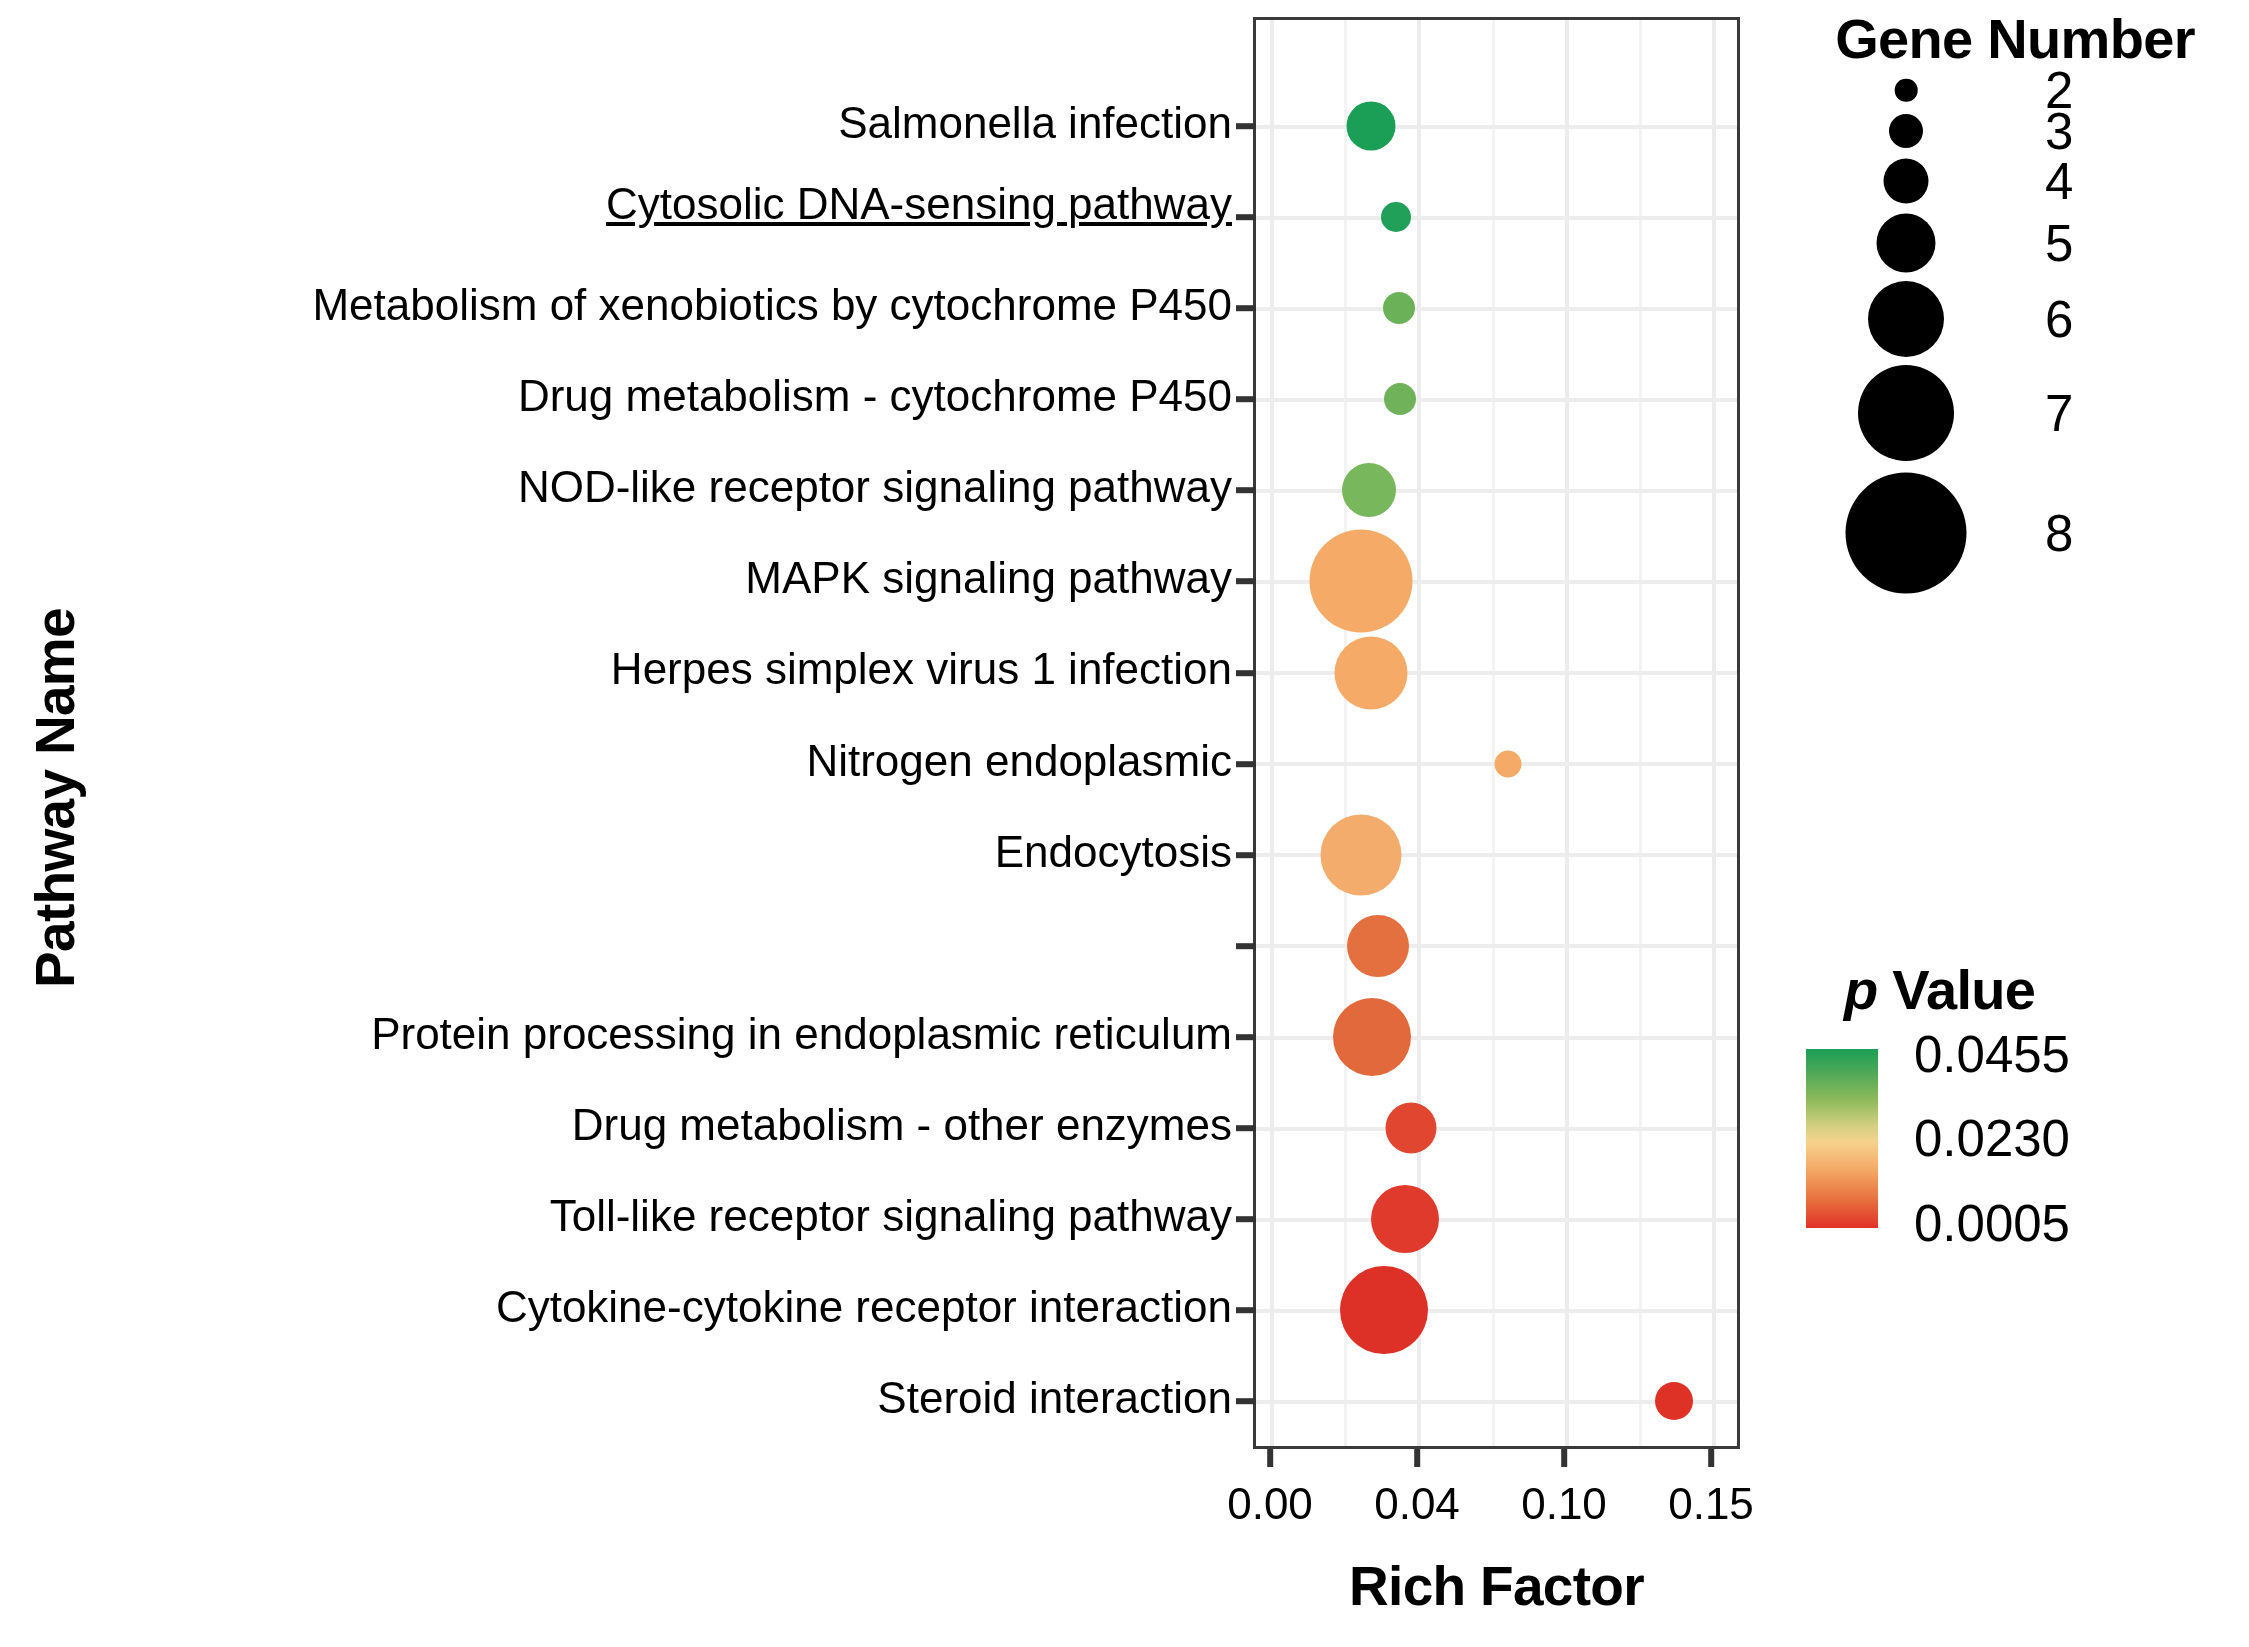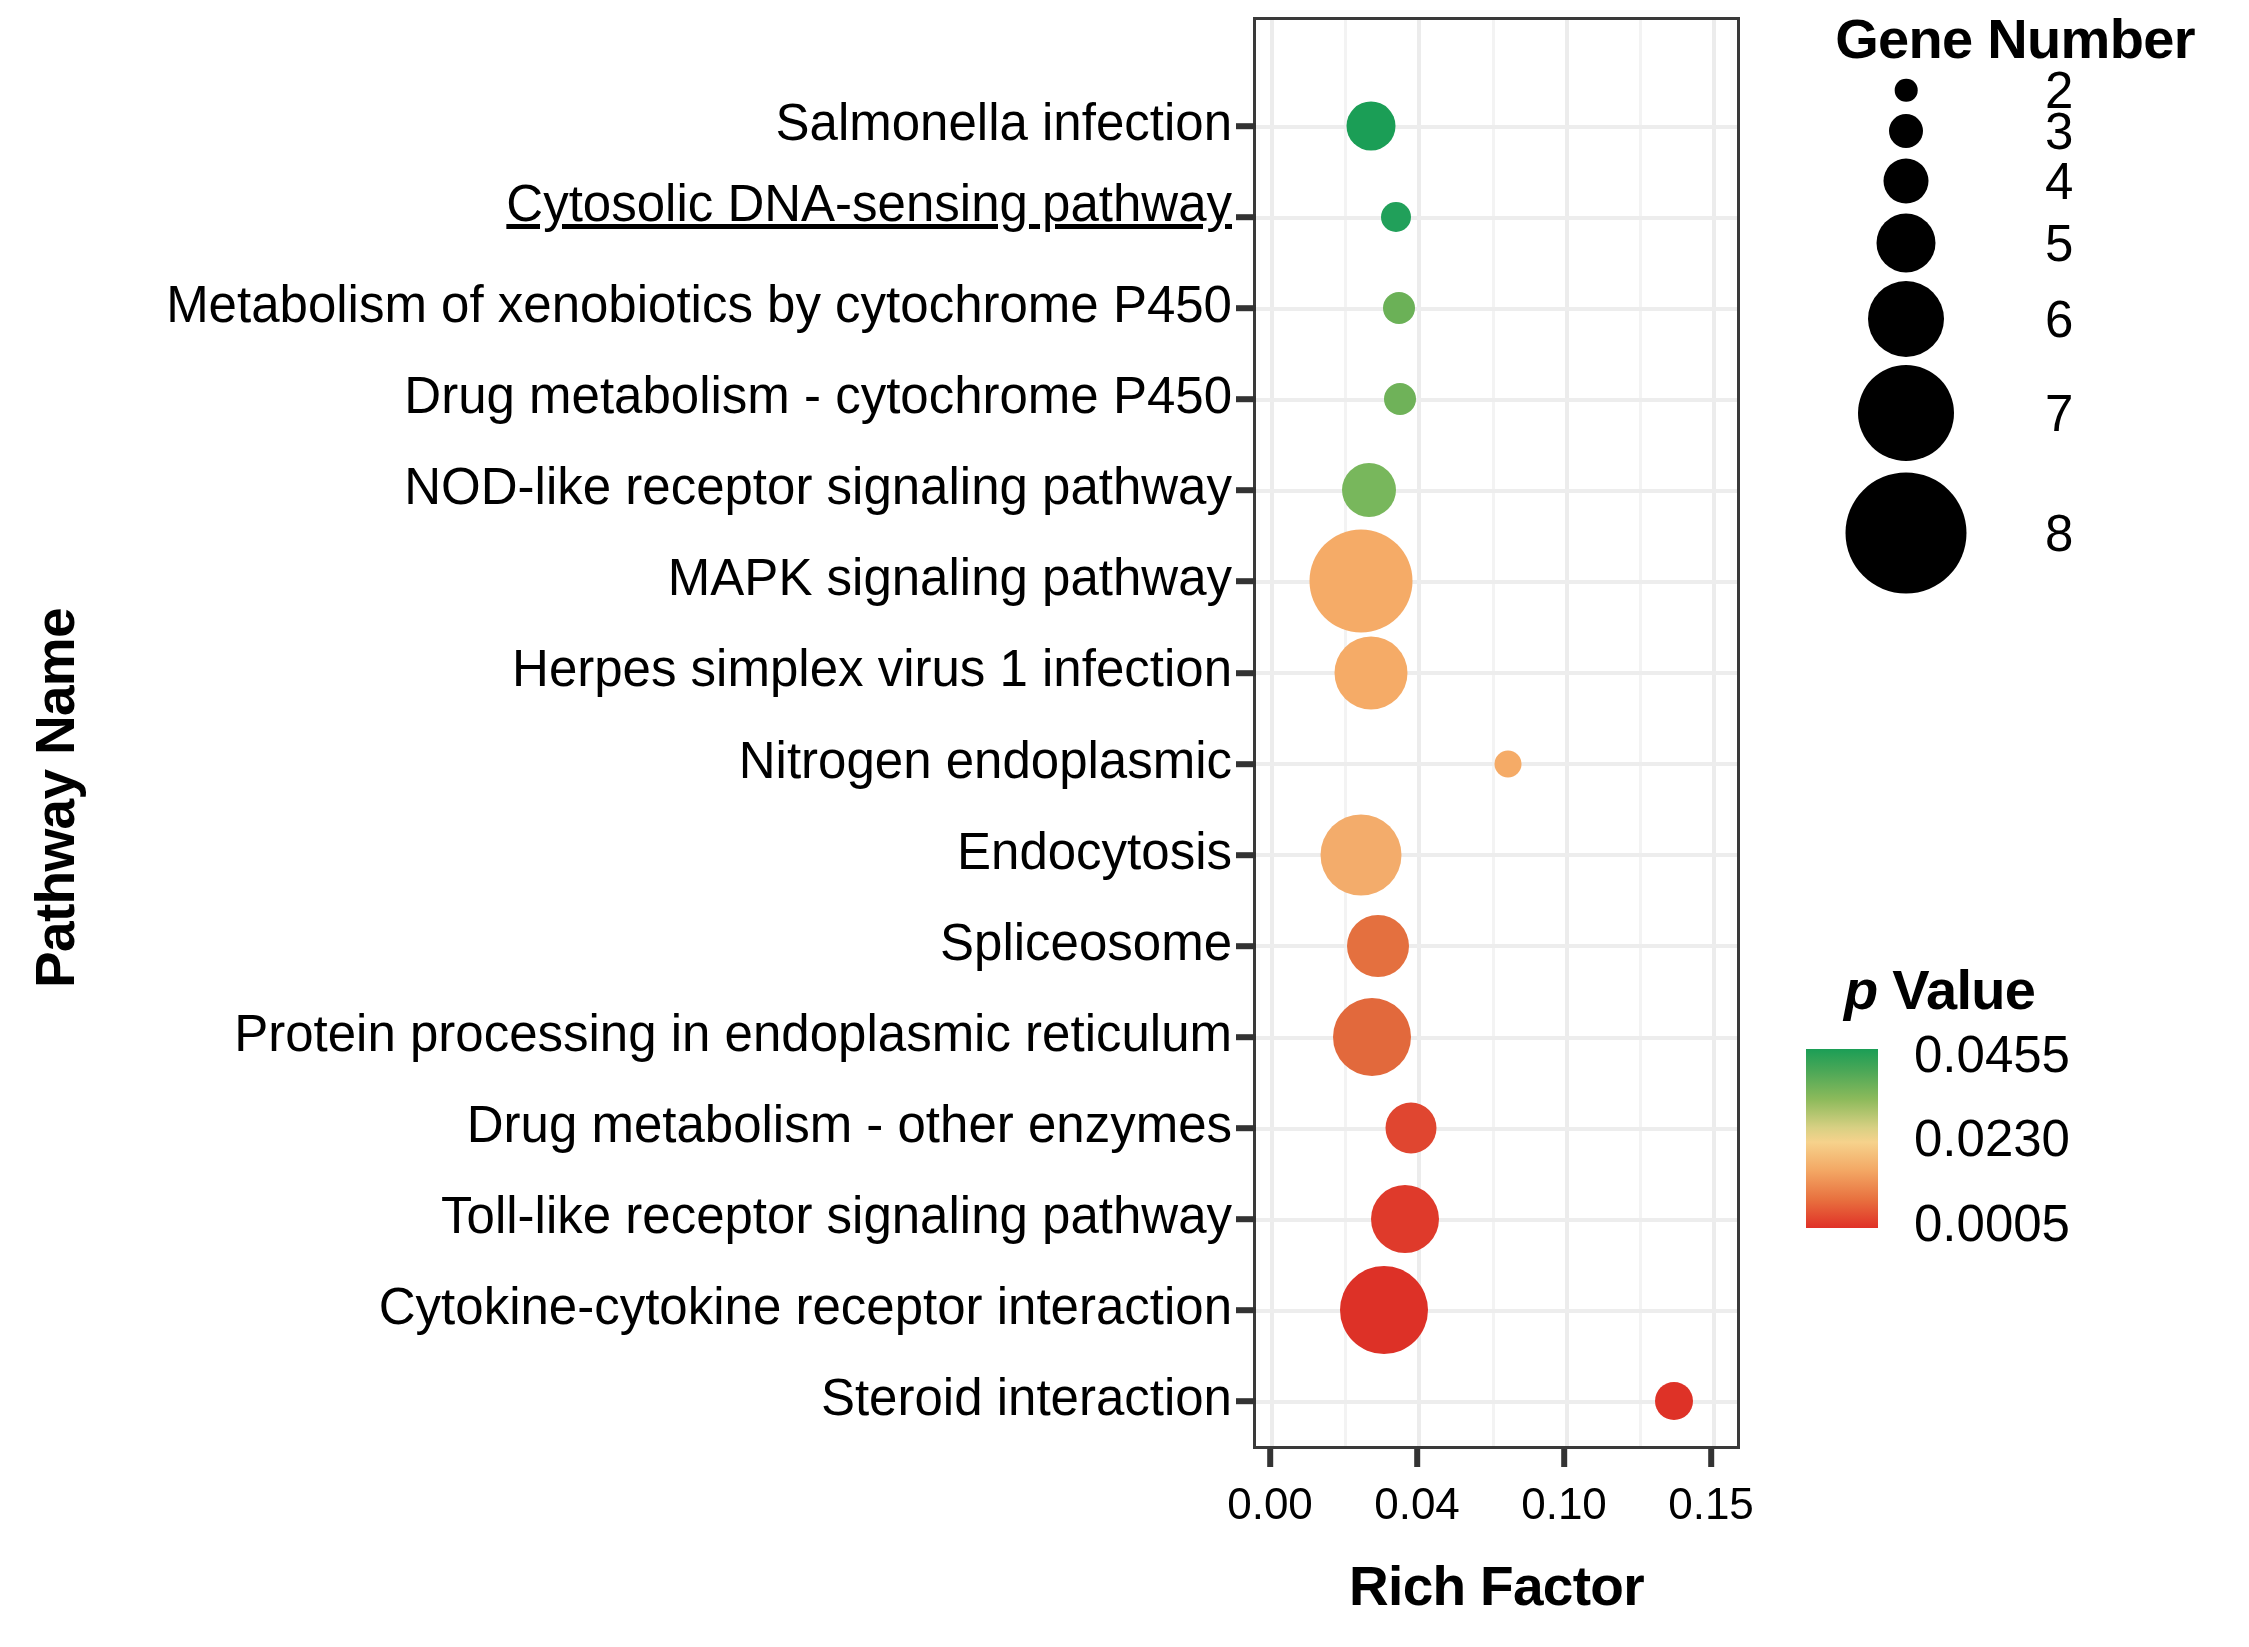--- a/index.html
+++ b/index.html
@@ -10,21 +10,21 @@
     position:absolute; left:-192px; top:766px; width:494px;
     transform:rotate(-90deg); transform-origin:center center;
     text-align:center; font-size:55px; font-weight:bold; letter-spacing:-0.7px;
     white-space:nowrap;
   }
 
   
   #ylabels{position:absolute; left:113px; top:0; width:1119px; height:1469px;}
   .ylabel{
     position:absolute; right:0; width:100%;
-    text-align:right; font-size:51px; line-height:44px;
+    text-align:right; font-size:44px; line-height:44px;
     white-space:nowrap; transform:translateY(-50%);
   }
 
   
   #panel{
     position:absolute; left:1253px; top:17px; width:487px; height:1432px;
     background:#ffffff; border:3.5px solid #3a3a3a; box-sizing:border-box;
   }
   .vgrid-major{position:absolute;top:0;bottom:0;width:4.2px;background:#ececec;}
   .vgrid-minor{position:absolute;top:0;bottom:0;width:2.8px;background:#f3f3f3;}
@@ -66,21 +66,20 @@
 <div id="ylabels">
     <div class="ylabel" style="top: 123px;">Salmonella infection</div>
     <div class="ylabel" style="top: 204px; text-decoration: underline;">Cytosolic DNA-sensing pathway</div>
     <div class="ylabel" style="top: 305px;">Metabolism of xenobiotics by cytochrome P450</div>
     <div class="ylabel" style="top: 396px;">Drug metabolism - cytochrome P450</div>
     <div class="ylabel" style="top: 487px;">NOD-like receptor signaling pathway</div>
     <div class="ylabel" style="top: 578px;">MAPK signaling pathway</div>
     <div class="ylabel" style="top: 669px;">Herpes simplex virus 1 infection</div>
     <div class="ylabel" style="top: 761px;">Nitrogen endoplasmic</div>
     <div class="ylabel" style="top: 852px;">Endocytosis</div>
-    <div class="ylabel" style="top: 943px;">Spliceosome</div>
     <div class="ylabel" style="top: 1034px;">Protein processing in endoplasmic reticulum</div>
     <div class="ylabel" style="top: 1125px;">Drug metabolism - other enzymes</div>
     <div class="ylabel" style="top: 1216px;">Toll-like receptor signaling pathway</div>
     <div class="ylabel" style="top: 1307px;">Cytokine-cytokine receptor interaction</div>
     <div class="ylabel" style="top: 1398px;">Steroid interaction</div>
   </div>
 
 <div id="panel">
     <div class="vgrid-major" style="left: 14px;"></div>
     <div class="vgrid-major" style="left: 161px;"></div>

